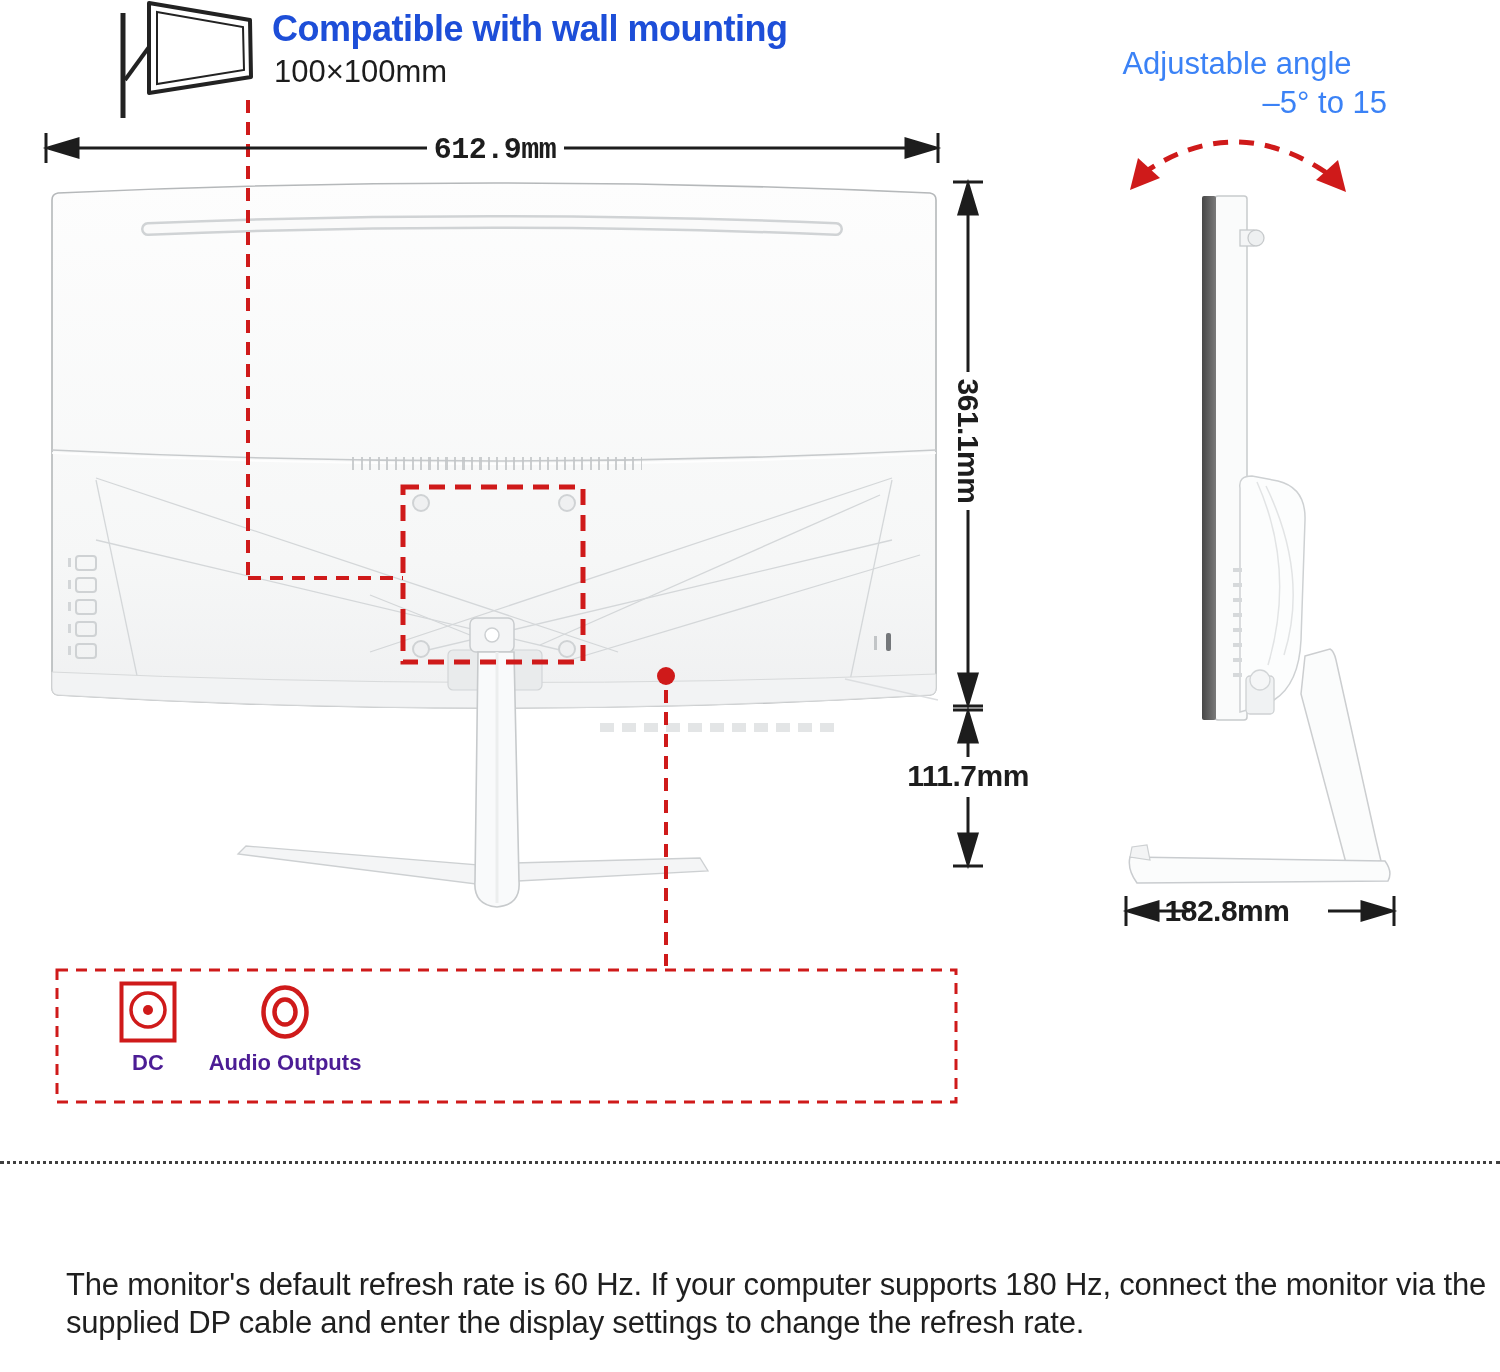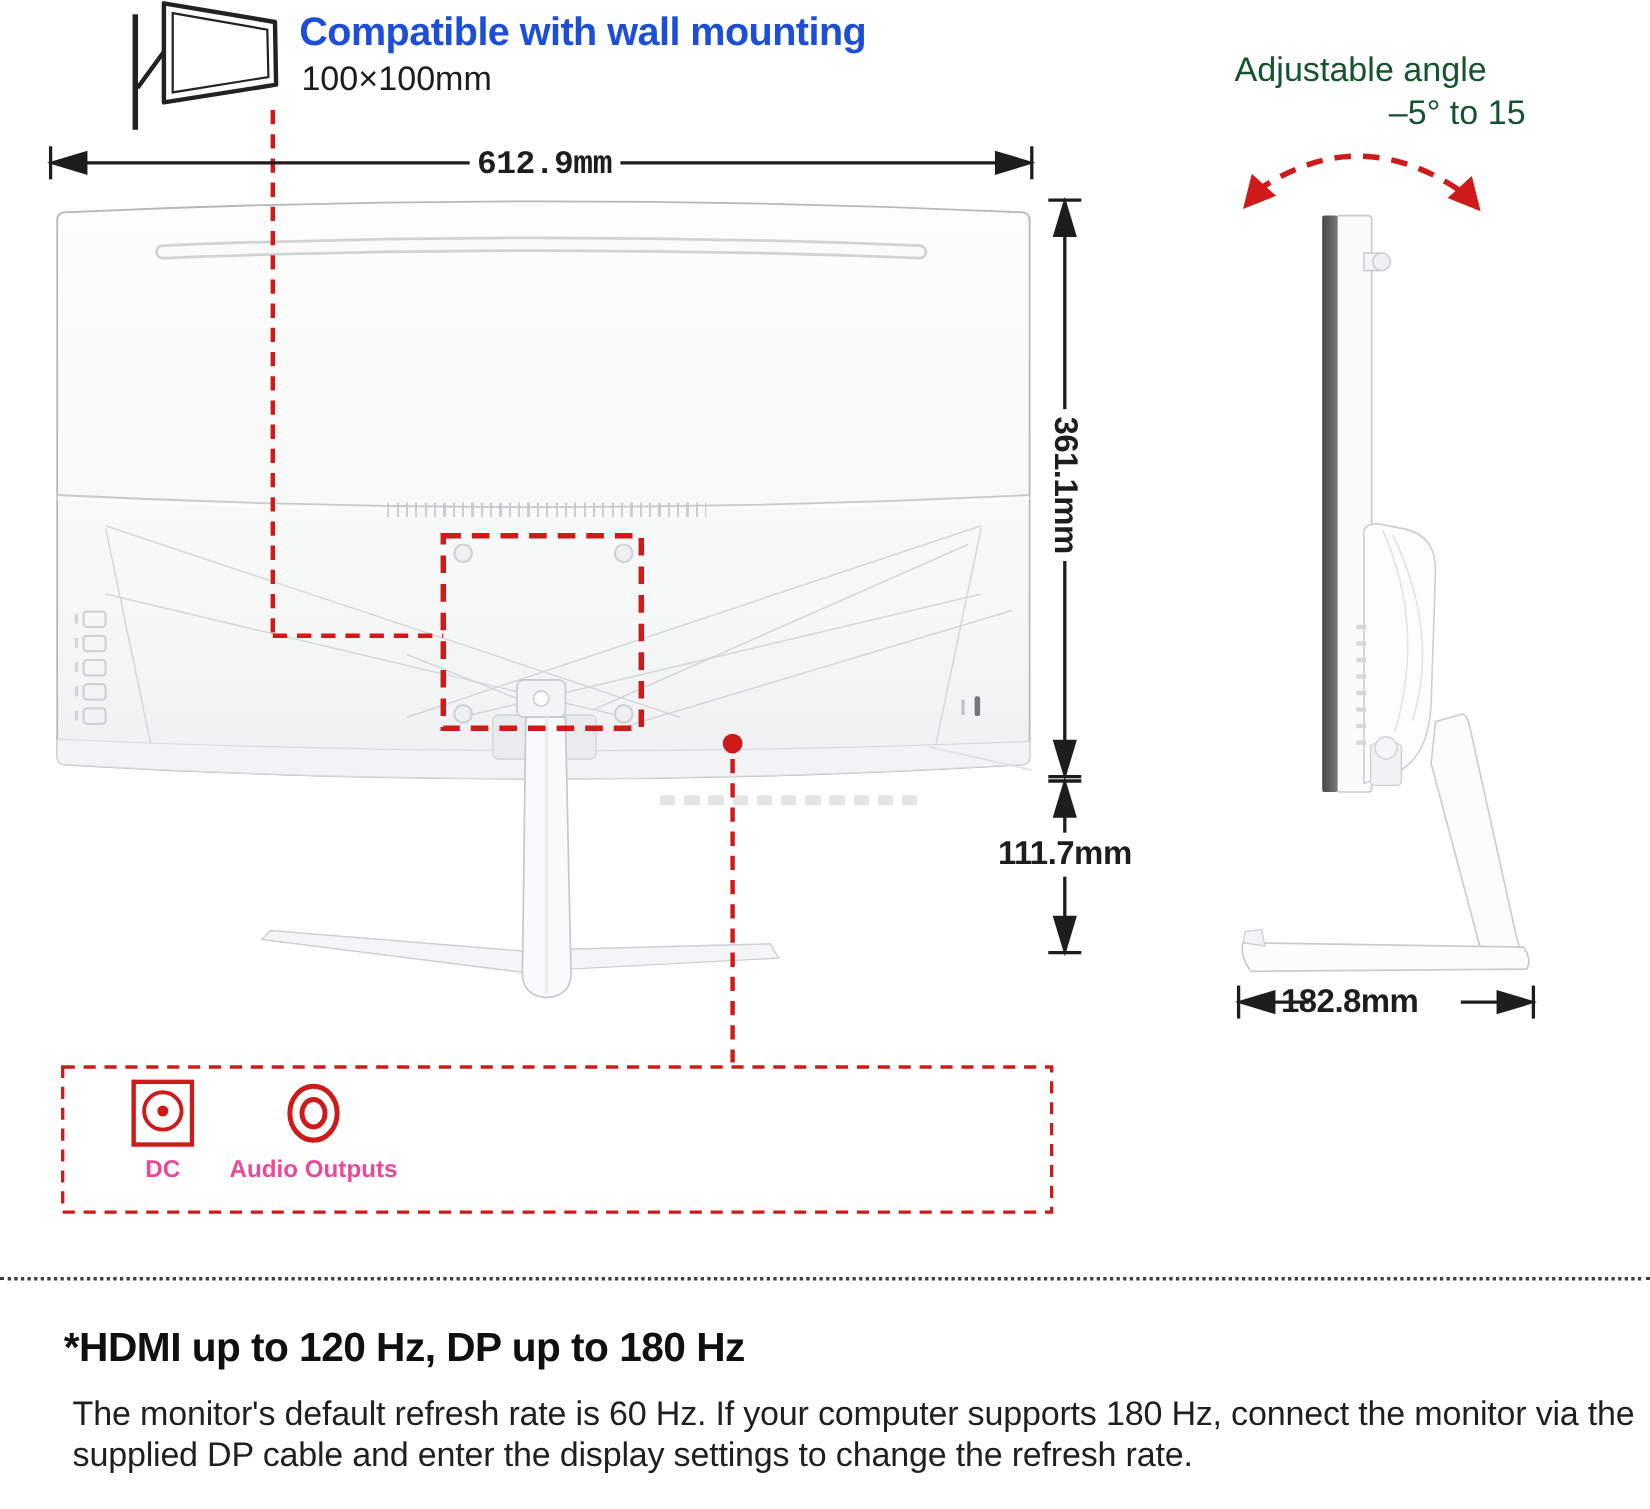--- a/index.html
+++ b/index.html
@@ -4,22 +4,22 @@
 <style>
   html,body{margin:0;padding:0;background:#fff;}
   #stage{
     position:relative;width:1500px;height:1372px;overflow:hidden;background:#ffffff;
     font-family:"Liberation Sans","DejaVu Sans",sans-serif;color:#111;
   }
   .abs{position:absolute;}
   .dimtext{font-size:30px;font-weight:700;color:#1d1d1d;text-align:center;letter-spacing:-0.5px;white-space:nowrap;}
   .title{font-size:36px;font-weight:700;letter-spacing:-0.5px;color:#1d4ed8;white-space:nowrap;}
   .subtitle{font-size:31px;font-weight:400;color:#1c1c1c;letter-spacing:0px;white-space:nowrap;}
-  .angletext{font-size:31px;color:#14532d;text-align:center;white-space:nowrap;}
-  .portlabel{font-size:22px;font-weight:700;color:#ec4899;white-space:nowrap;text-align:center;margin-top:6px;}
+  .angletext{font-size:31px;color:#3b82f6;text-align:center;white-space:nowrap;}
+  .portlabel{font-size:22px;font-weight:700;color:#4c1d95;white-space:nowrap;text-align:center;margin-top:6px;}
   .port{position:absolute;top:980px;display:flex;flex-direction:column;align-items:center;}
   .iconbox{height:64px;display:flex;align-items:center;justify-content:center;}
   .vents{
     position:absolute;left:352px;top:457px;width:290px;height:13px;
     background:repeating-linear-gradient(90deg,#c3c6c8 0 2px,rgba(0,0,0,0) 2px 8.5px);
     opacity:.85;
   }
   .bottomports{
     position:absolute;left:600px;top:723px;width:240px;height:9px;
     background:repeating-linear-gradient(90deg,#e3e5e6 0 14px,rgba(0,0,0,0) 14px 22px);
@@ -233,16 +233,15 @@
         <ellipse cx="29" cy="29" rx="10.5" ry="12.5" fill="none" stroke="#cf1a1a" stroke-width="4.5"></ellipse>
       </svg>
     </div>
     <div class="portlabel">Audio Outputs</div>
   </div>
 
 
 
 
   <div class="divider"></div>
-  <div class="footheading">*HDMI up to 120 Hz, DP up to 180 Hz</div>
   <div class="footbody">The monitor's default refresh rate is 60 Hz. If your computer supports 180 Hz, connect the monitor via the supplied DP cable and enter the display settings to change the refresh rate.</div>
 
 </div>
 
 </body></html>

